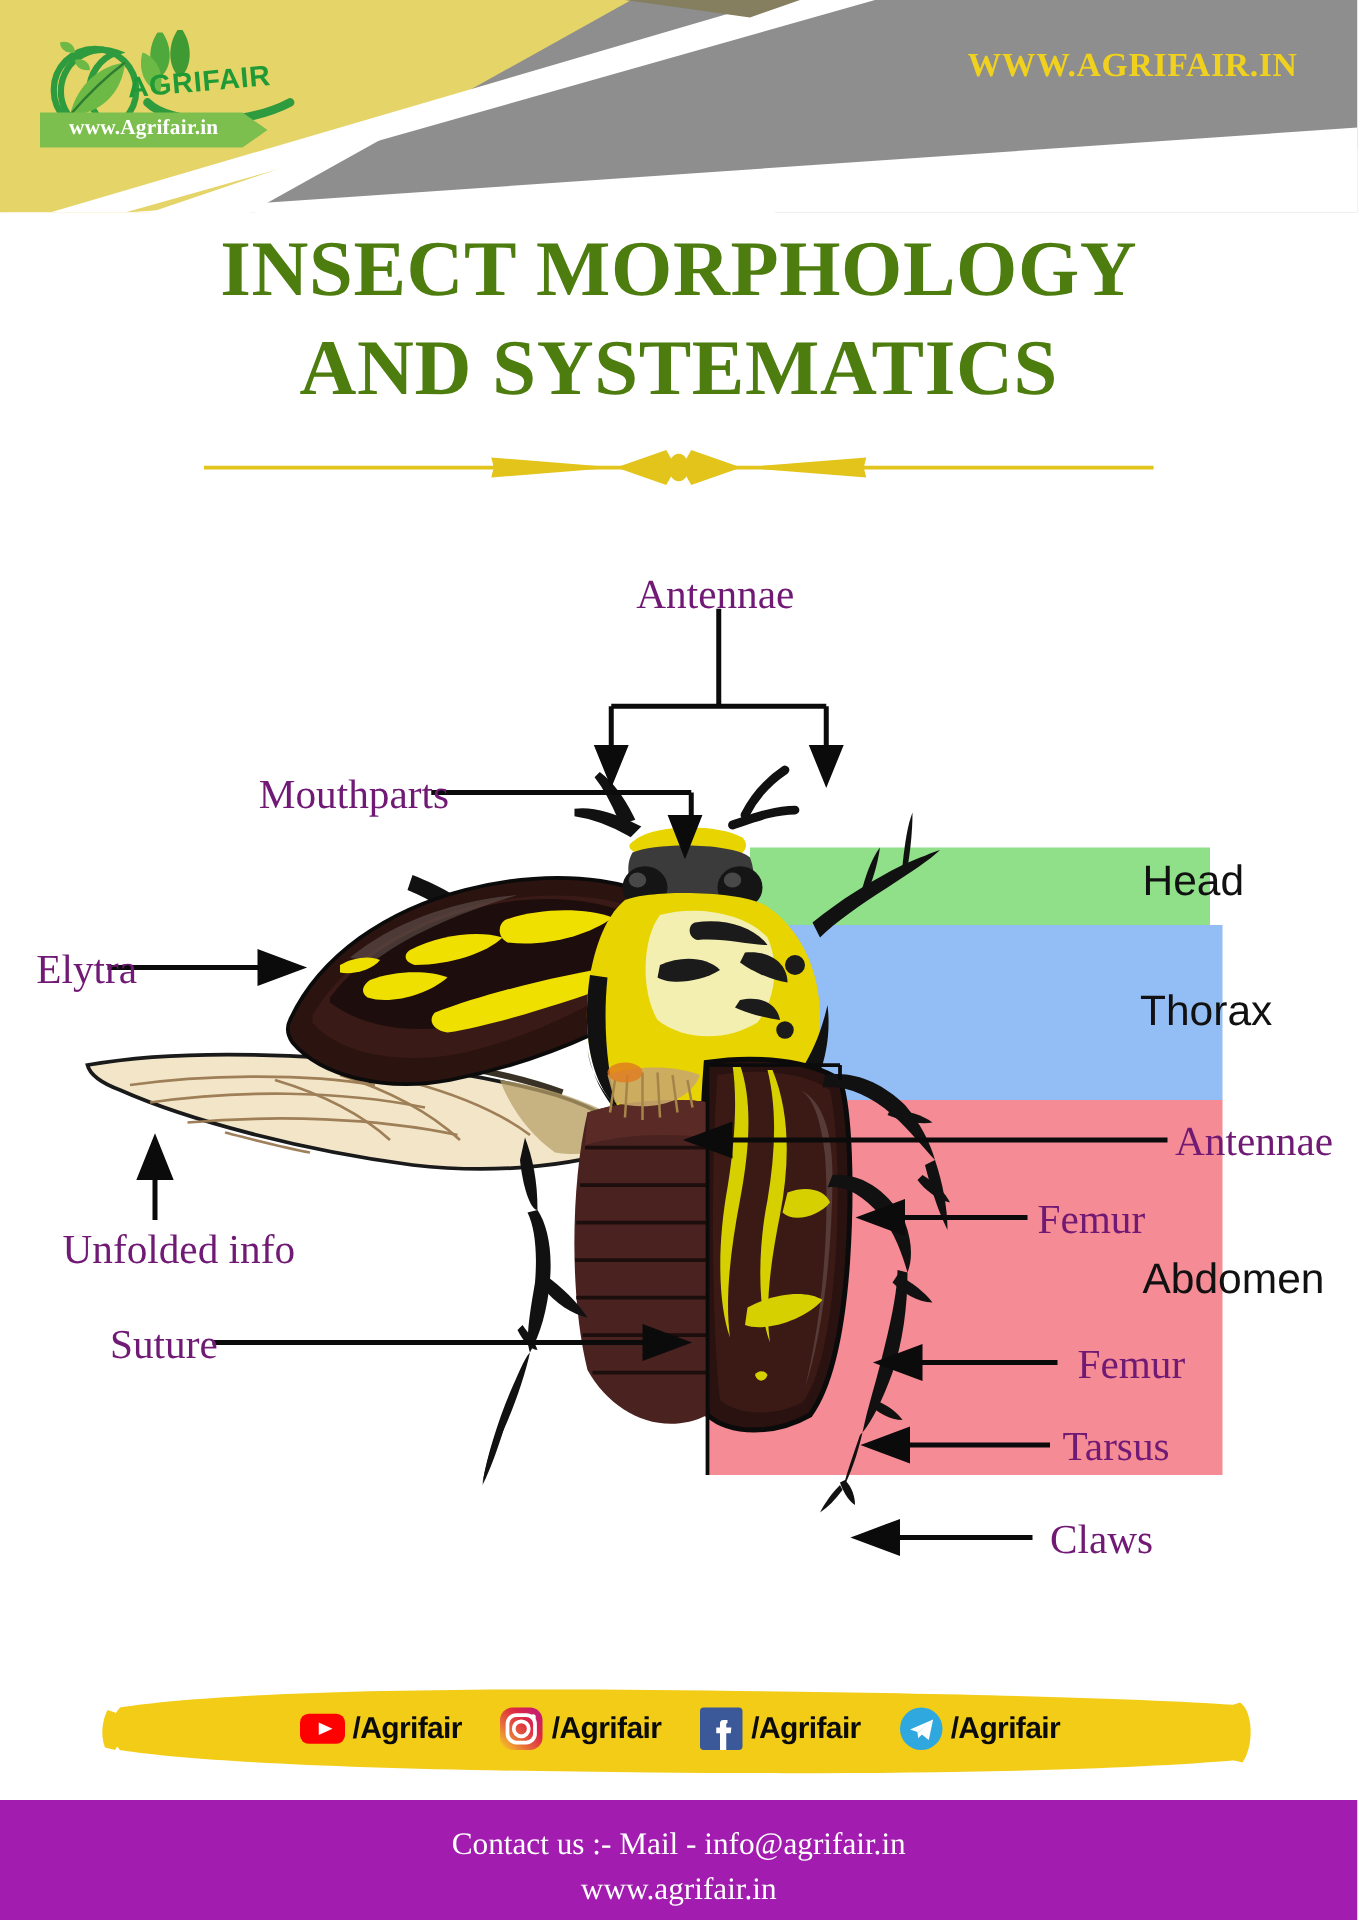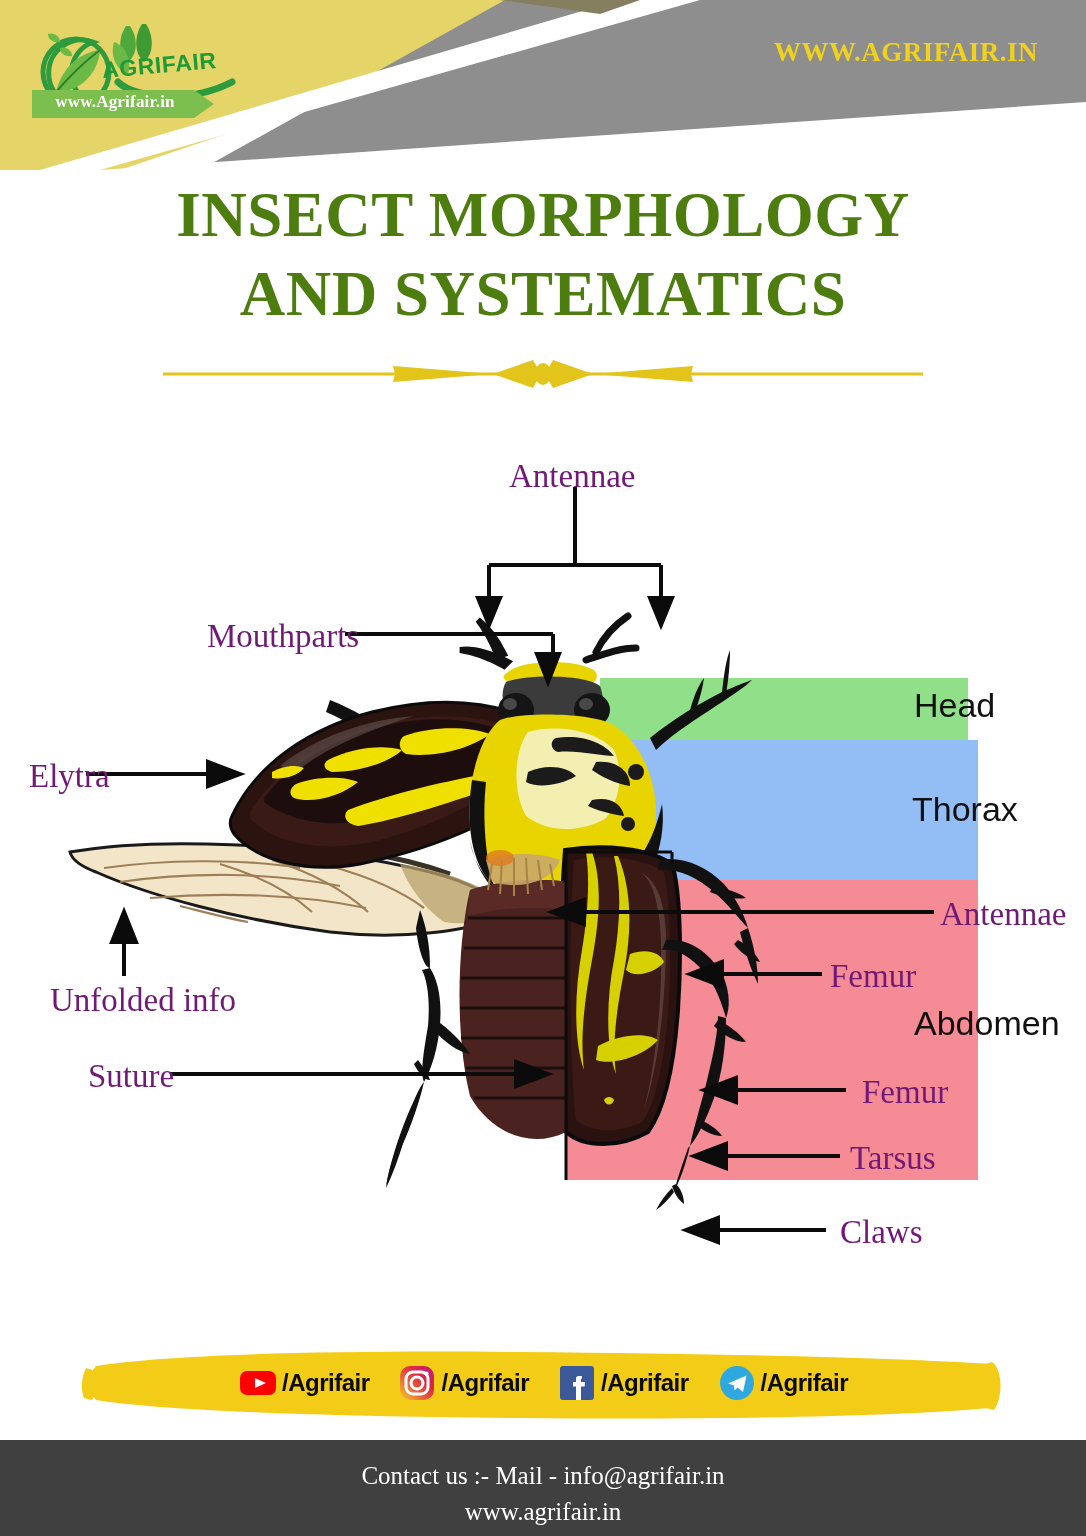--- a/index.html
+++ b/index.html
@@ -131,21 +131,21 @@
     color: #0b0b0b;
     letter-spacing: -0.5px;
   }
   .sicon { width: 40px; height: 40px; display:block; }
 
   
   .footer {
     position: absolute;
     left: 0; top: 1440px;
     width: 1086px; height: 96px;
-    background: #404040;
+    background: #a21caf;
     color: #ffffff;
     text-align: center;
     font-family: "Liberation Serif", serif;
     font-size: 25px;
     padding-top: 18px;
     box-sizing: border-box;
     line-height: 1.45;
   }
 </style>
 </head>

